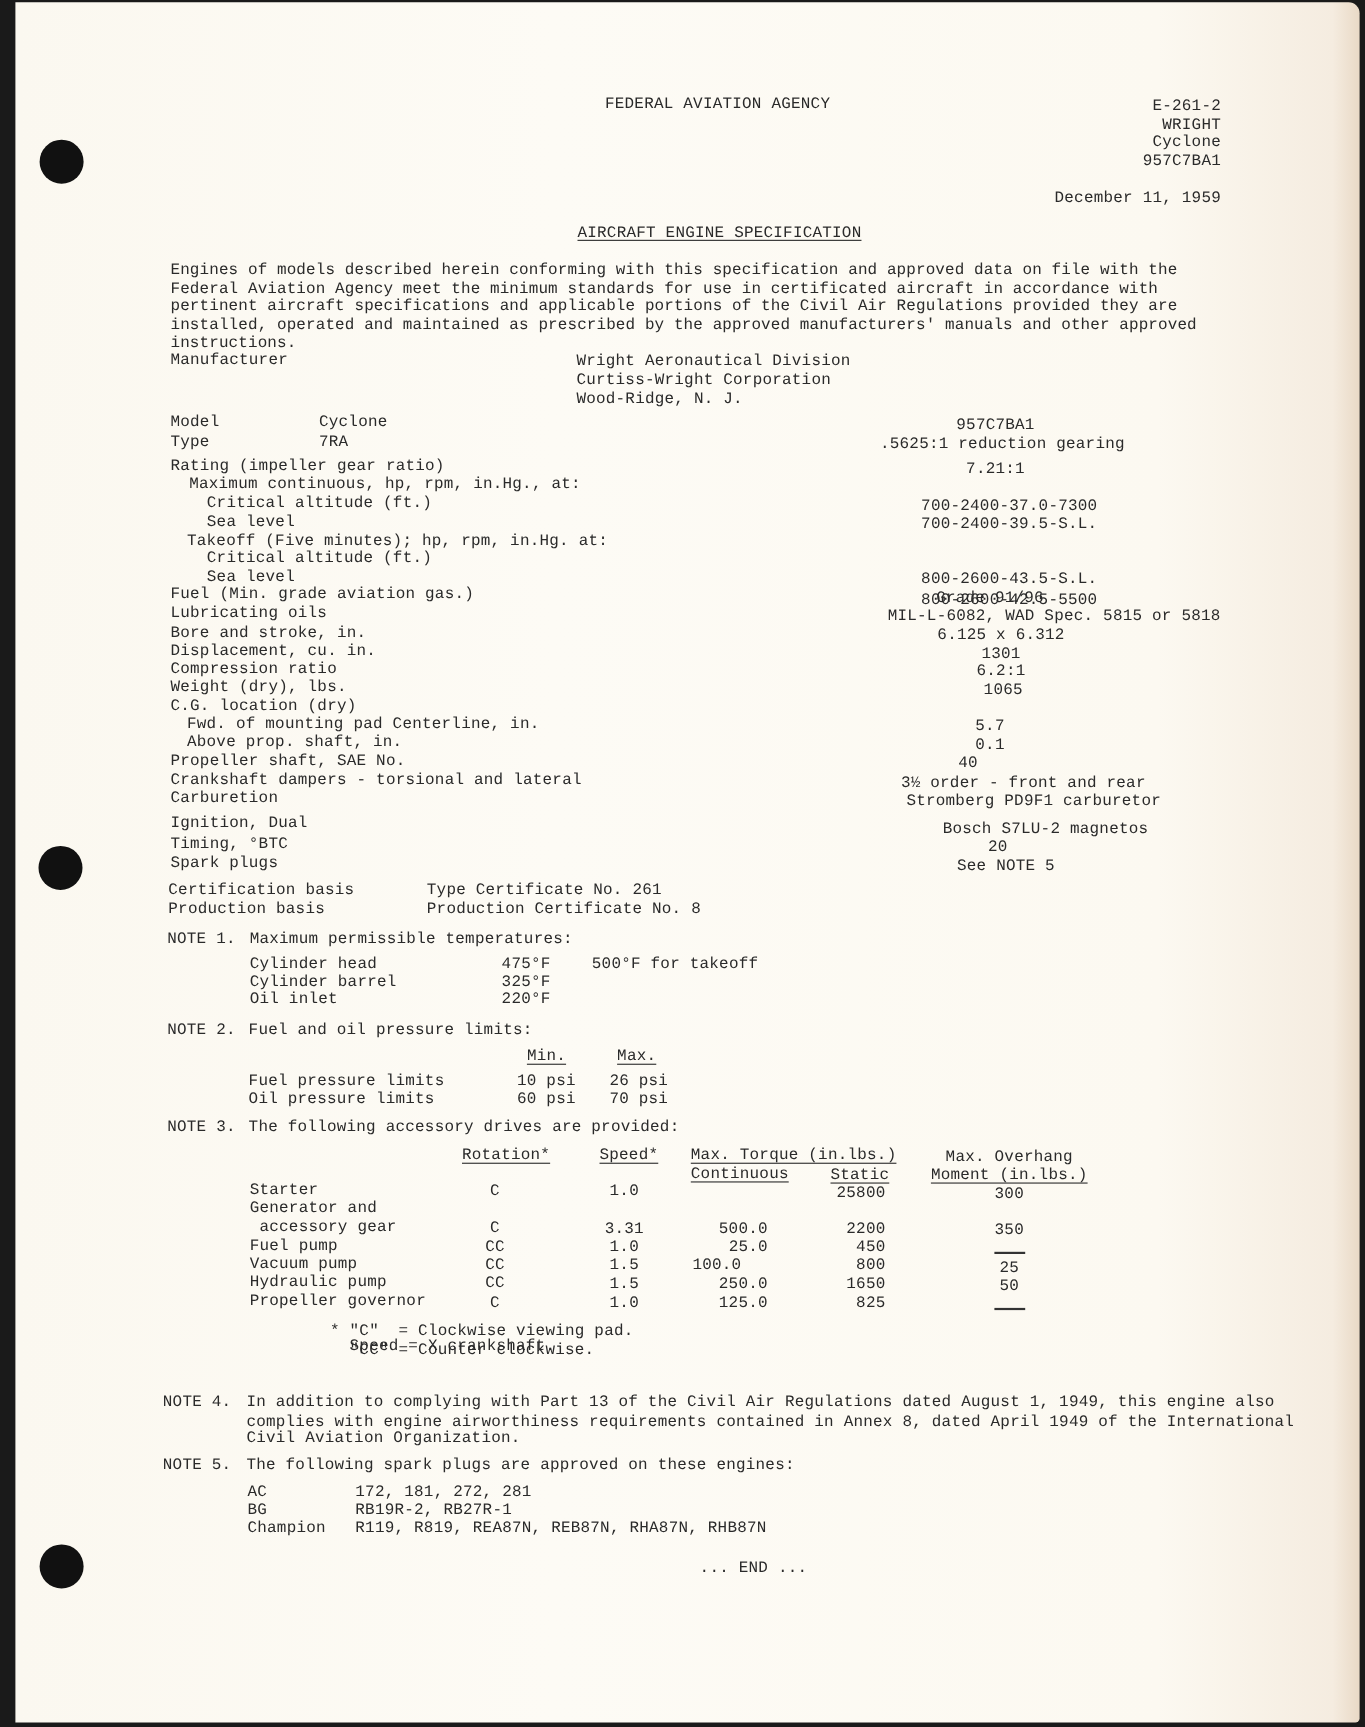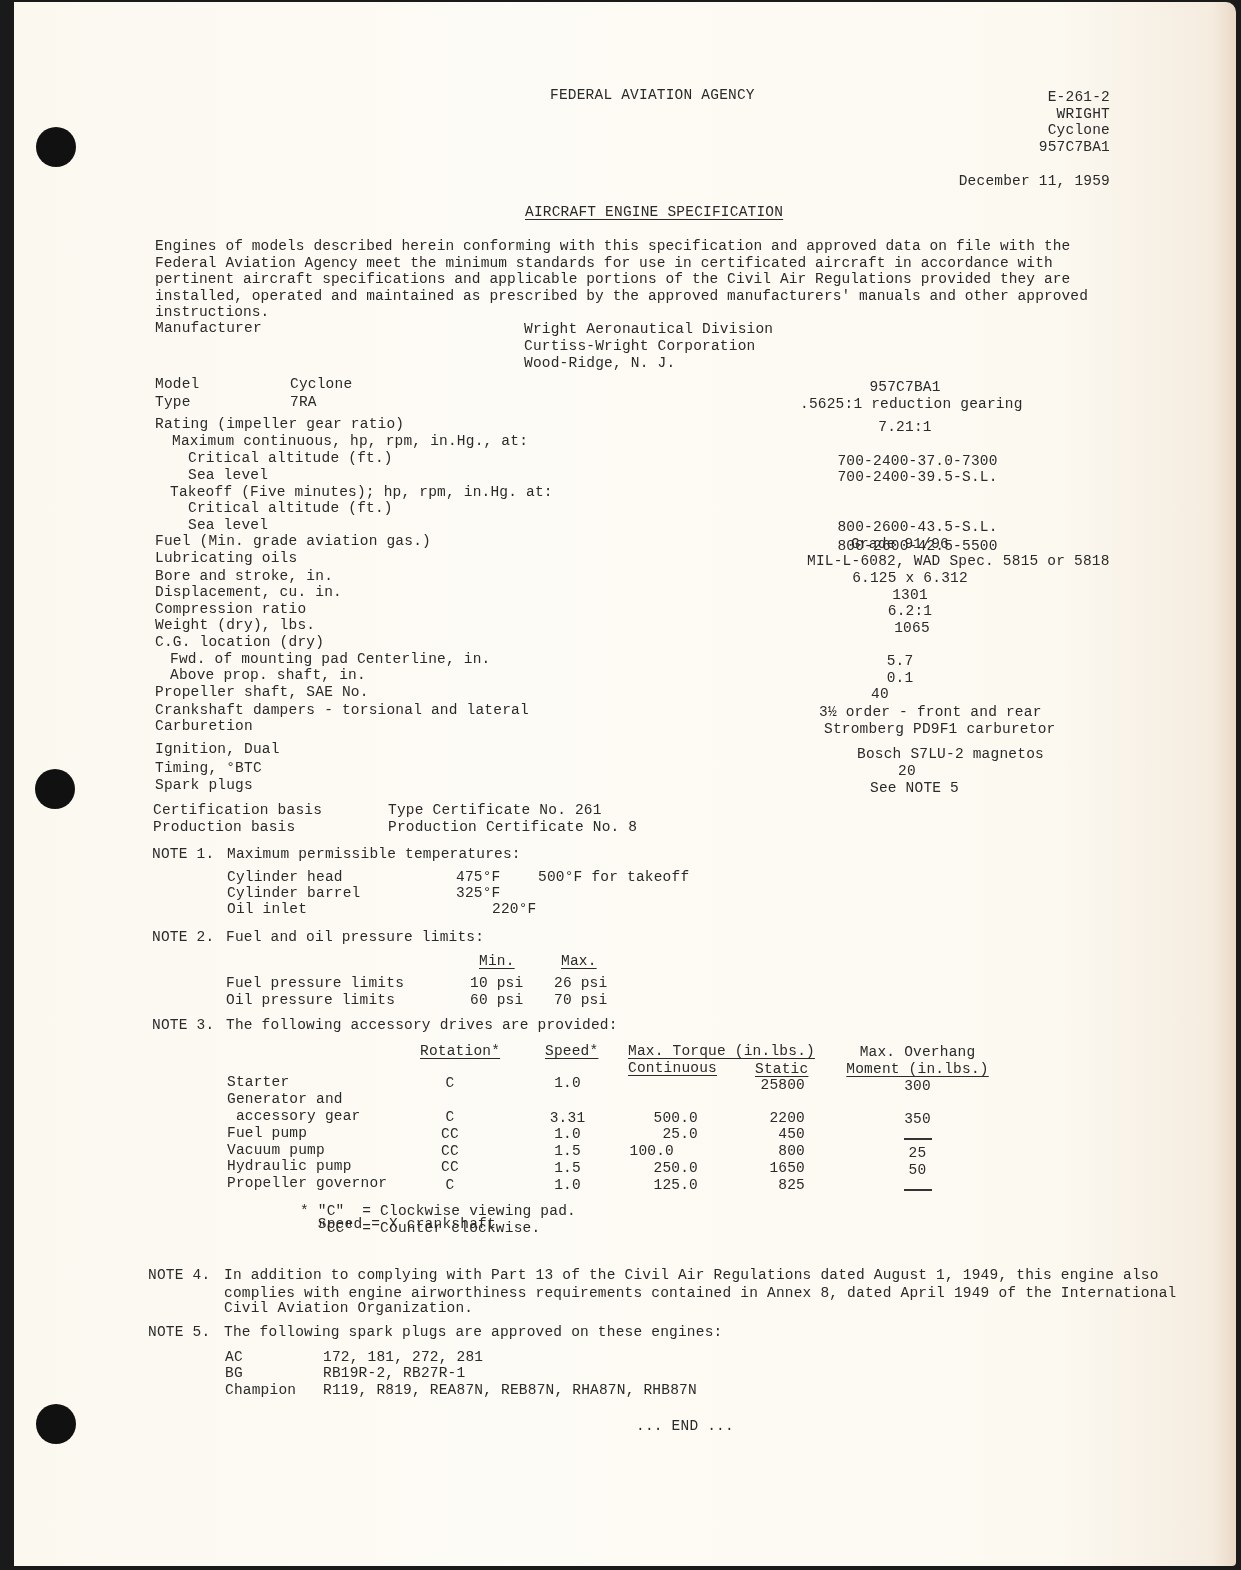--- a/index.html
+++ b/index.html
@@ -120,21 +120,21 @@
 <div class="t" style="left:388px; top:819px;">Production Certificate No. 8</div>
 
 <div class="t" style="left:152px; top:846px;">NOTE 1.</div>
 <div class="t" style="left:227px; top:846px;">Maximum permissible temperatures:</div>
 <div class="t" style="left:227px; top:869px;">Cylinder head</div>
 <div class="t" style="left:456px; top:869px;">475°F</div>
 <div class="t" style="left:538px; top:869px;">500°F for takeoff</div>
 <div class="t" style="left:227px; top:885px;">Cylinder barrel</div>
 <div class="t" style="left:456px; top:885px;">325°F</div>
 <div class="t" style="left:227px; top:901px;">Oil inlet</div>
-<div class="t" style="left:456px; top:901px;margin-left:36px;">220°F</div>
+<div class="t" style="left:456px; top:901px;">220°F</div>
 
 <div class="t" style="left:152px; top:929px;">NOTE 2.</div>
 <div class="t" style="left:226px; top:929px;">Fuel and oil pressure limits:</div>
 <div class="t u" style="left:479px; top:953px;">Min.</div>
 <div class="t u" style="left:561px; top:953px;">Max.</div>
 <div class="t" style="left:226px; top:975px;">Fuel pressure limits</div>
 <div class="t" style="left:470px; top:975px;">10 psi</div>
 <div class="t" style="left:554px; top:975px;">26 psi</div>
 <div class="t" style="left:226px; top:992px;">Oil pressure limits</div>
 <div class="t" style="left:470px; top:992px;">60 psi</div>

